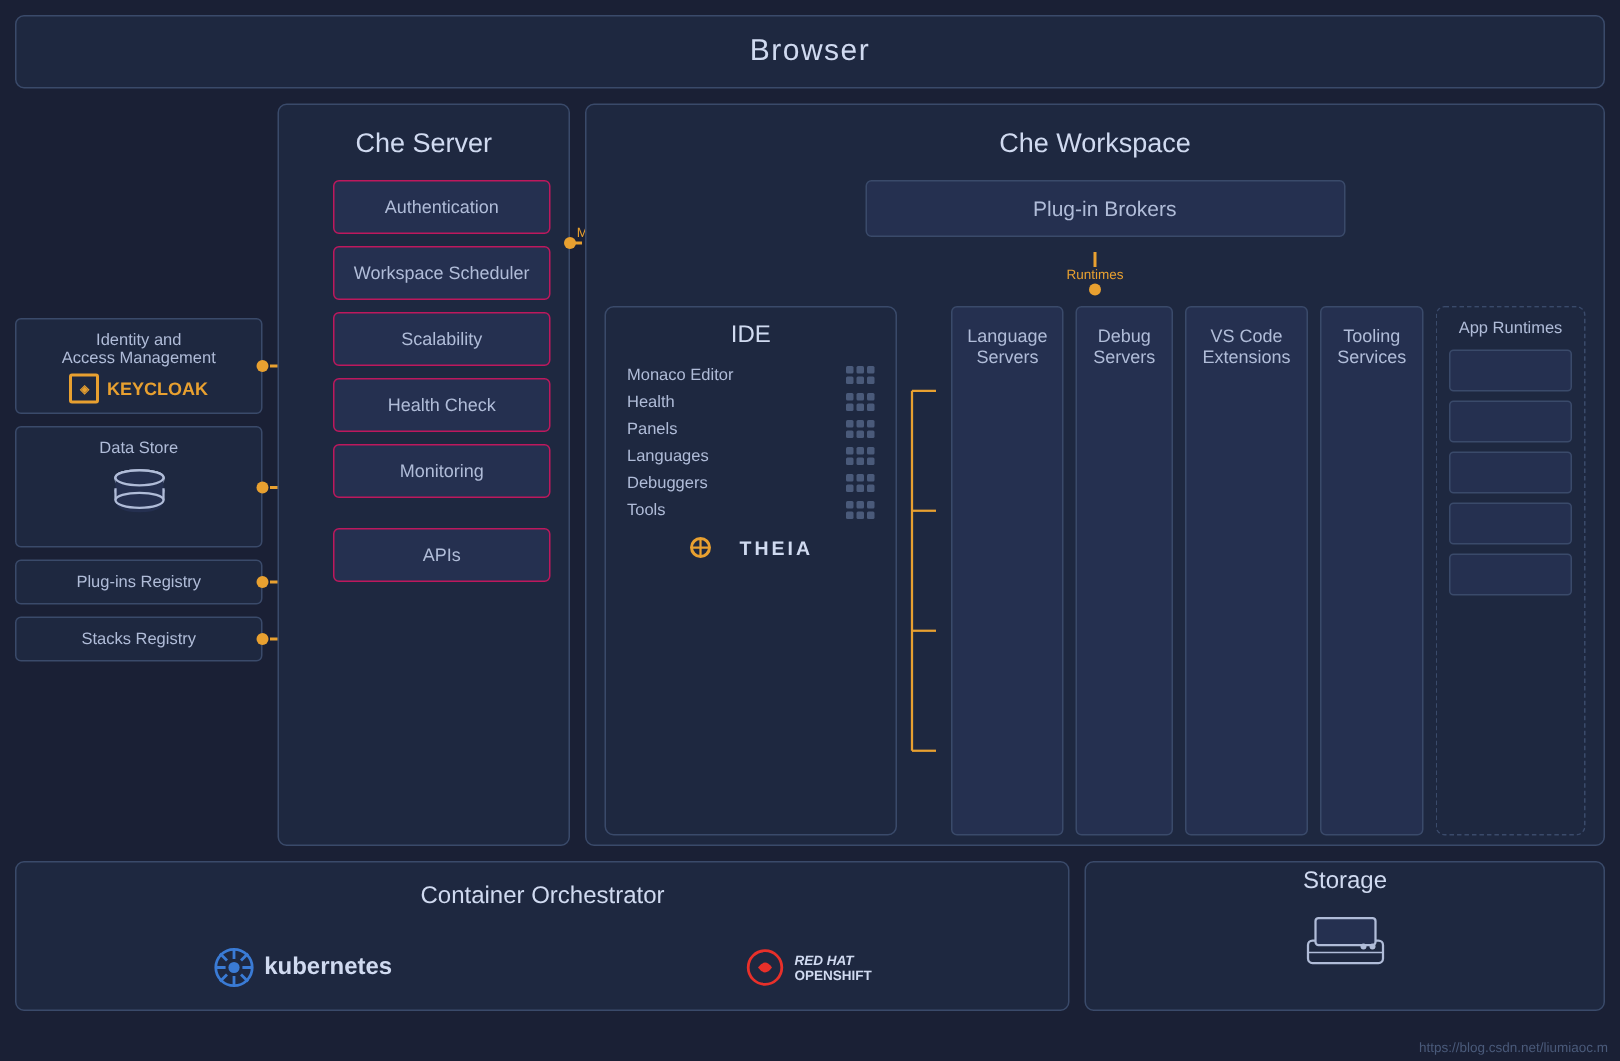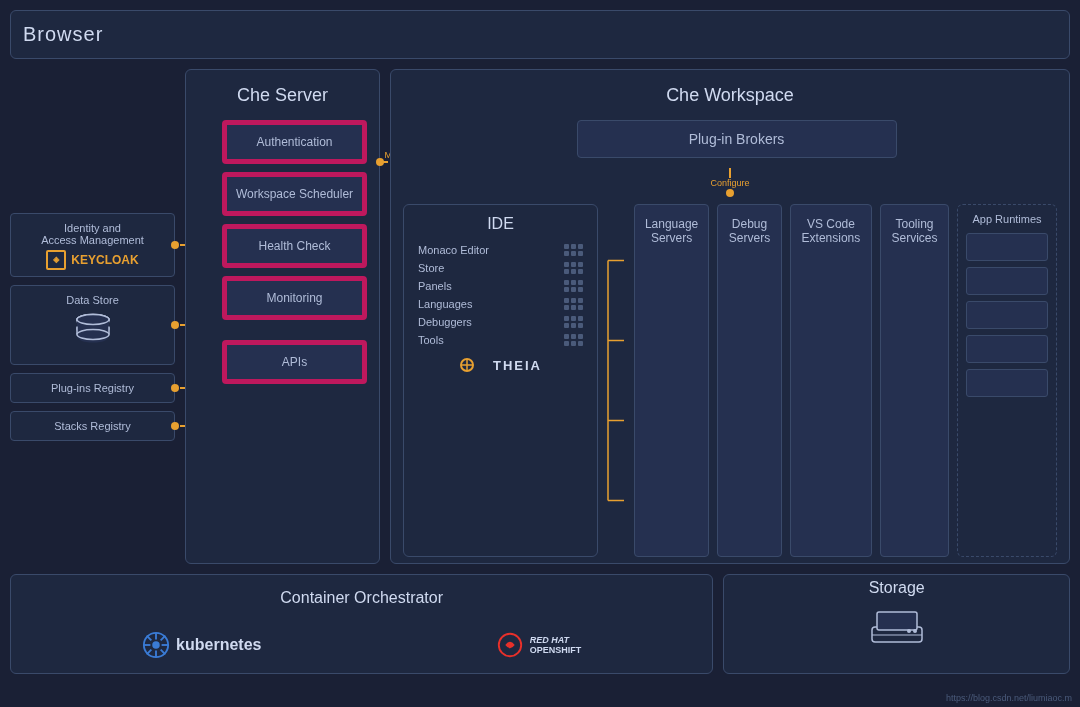--- a/index.html
+++ b/index.html
@@ -19,20 +19,21 @@
       background: #1a2035;
       position: relative;
       padding: 10px;
     }
 
     
     .browser-box {
       border: 1.5px solid #3a4a6a;
       border-radius: 6px;
       background: #1e2840;
+      text-align: center;
       padding: 12px;
       margin-bottom: 10px;
       width: 100%;
     }
     .browser-box .title {
       font-size: 20px;
       color: #d0daf0;
       font-weight: 400;
       letter-spacing: 1px;
     }
@@ -108,21 +109,21 @@
 
     .box-title {
       text-align: center;
       font-size: 18px;
       color: #d0daf0;
       margin-bottom: 14px;
       font-weight: 400;
     }
 
     .server-item {
-      border: 5px solid #be185d;
+      border: 1px solid #be185d;
       border-radius: 4px;
       background: #253050;
       padding: 10px 8px;
       text-align: center;
       font-size: 12px;
       color: #b0bcd8;
       margin-bottom: 8px;
       margin-left: 24px;
     }
 
@@ -416,20 +417,23 @@
     <div class="che-server-box">
       <div class="box-title">Che Server</div>
 
       <div class="server-item">
         <span>Authentication</span>
       </div>
       <div class="server-item">
         <span>Workspace Scheduler</span>
       </div>
       <div class="server-item">
+        <span>Scalability</span>
+      </div>
+      <div class="server-item">
         <span>Health Check</span>
       </div>
       <div class="server-item server-item-gap">
         <span>Monitoring</span>
       </div>
 
       <div class="server-item">
         <span>APIs</span>
       </div>
 
@@ -441,21 +445,21 @@
     <div class="che-workspace-box">
       <div class="box-title">Che Workspace</div>
 
       <div style="display:flex; flex-direction:column; align-items:center; margin-bottom:4px;">
         <div class="plugin-brokers" style="width:320px; margin-left:13px;">
           <span>Plug-in Brokers</span>
         </div>
 
         <div style="display:flex; flex-direction:column; align-items:center; margin-bottom:2px;">
           <div class="vertical-dashed" style="height:10px;"></div>
-          <span class="configure-label">Configure</span>
+          <span class="configure-label">Runtimes</span>
           <div class="connector-dot-orange" style="margin:1px 0;"></div>
         </div>
       </div>
 
       <div style="display:flex; gap:8px; height: calc(100% - 110px);">
 
         <div class="ide-box">
           <div class="ide-title">IDE</div>
 
           <div class="ide-item-row">
@@ -463,21 +467,21 @@
             <div class="grid-dots">
               <div class="grid-dot"></div>
                 <div class="grid-dot"></div>
                 <div class="grid-dot"></div>
               <div class="grid-dot"></div>
                 <div class="grid-dot"></div>
                 <div class="grid-dot"></div>
             </div>
           </div>
           <div class="ide-item-row">
-            <span>Store</span>
+            <span>Health</span>
             <div class="grid-dots">
               <div class="grid-dot"></div>
                 <div class="grid-dot"></div>
                 <div class="grid-dot"></div>
               <div class="grid-dot"></div>
                 <div class="grid-dot"></div>
                 <div class="grid-dot"></div>
             </div>
           </div>
           <div class="ide-item-row">

